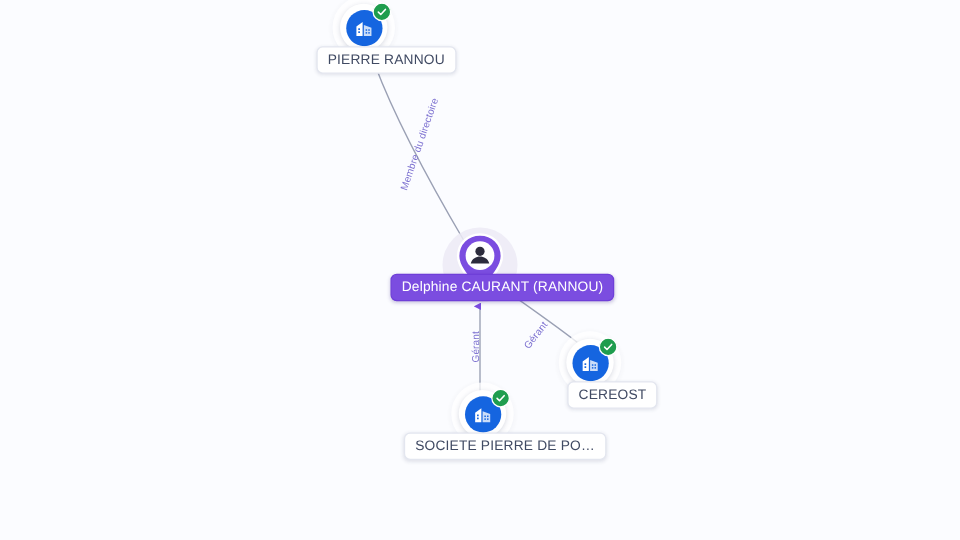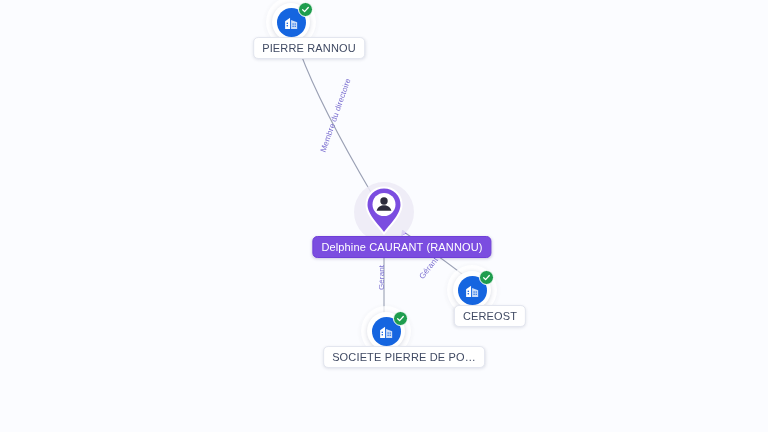--- a/index.html
+++ b/index.html
@@ -205,21 +205,21 @@
     <div class="person-pin">
       <svg width="40" height="50" viewBox="0 0 40 50">
         <path d="M20 1.5 C10 1.5 2.5 9 2.5 19 C2.5 28.5 13.5 39 20 47.5
                  C26.5 39 37.5 28.5 37.5 19 C37.5 9 30 1.5 20 1.5 Z" fill="#7b4de0" stroke="#ffffff" stroke-width="2"></path>
         <circle cx="20" cy="18.5" r="11.5" fill="#ffffff"></circle>
         <circle cx="20" cy="15" r="3.7" fill="#2c2c3c"></circle>
         <path d="M12.6 24.8 C13.6 20.8 17 19.2 20 19.2 C23 19.2 26.4 20.8 27.4 24.8 Z" fill="#2c2c3c"></path>
       </svg>
     </div>
   </div>
-  <div class="node-label person" style="left:384px; top:236px;">Delphine CAURANT (RANNOU)</div>
+  <div class="node-label person" style="left:384px; top:219px;">Delphine CAURANT (RANNOU)</div>
 
   <div class="node" style="left:472px; top:290px;">
     <div class="halo"></div>
     <div class="company-node-icon">
       <div class="inner-disc">
         <svg width="17" height="17" viewBox="0 0 24 24" fill="none">
           <path d="M3 21V10.2L10 5.2V21H3Z" fill="#ffffff"></path>
           <path d="M11.4 21V8.6L20 11.6V21H11.4Z" fill="#ffffff" opacity="0.78"></path>
           <rect x="5.1" y="12.2" width="1.9" height="1.9" fill="#1565e0"></rect>
           <rect x="5.1" y="15.6" width="1.9" height="1.9" fill="#1565e0"></rect>

